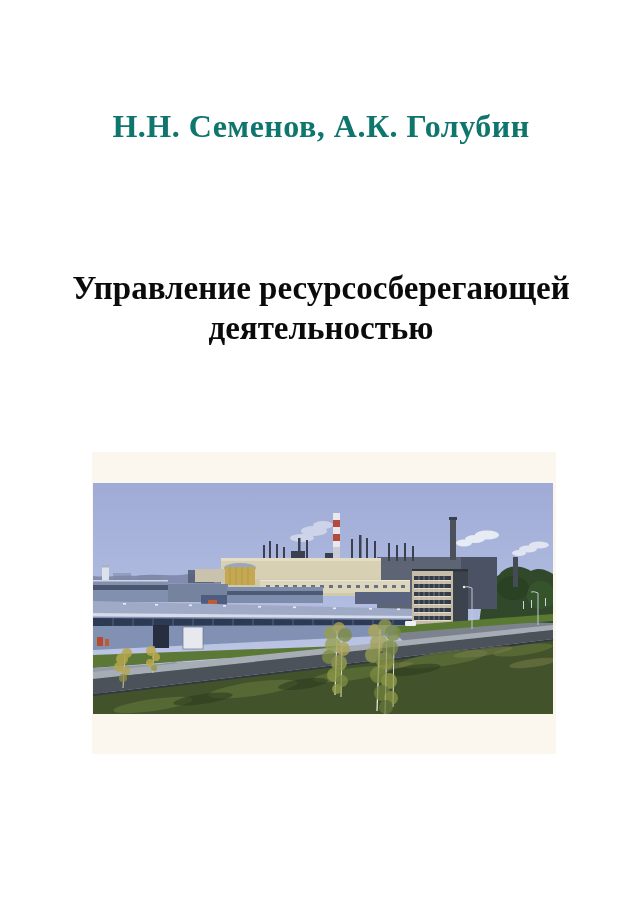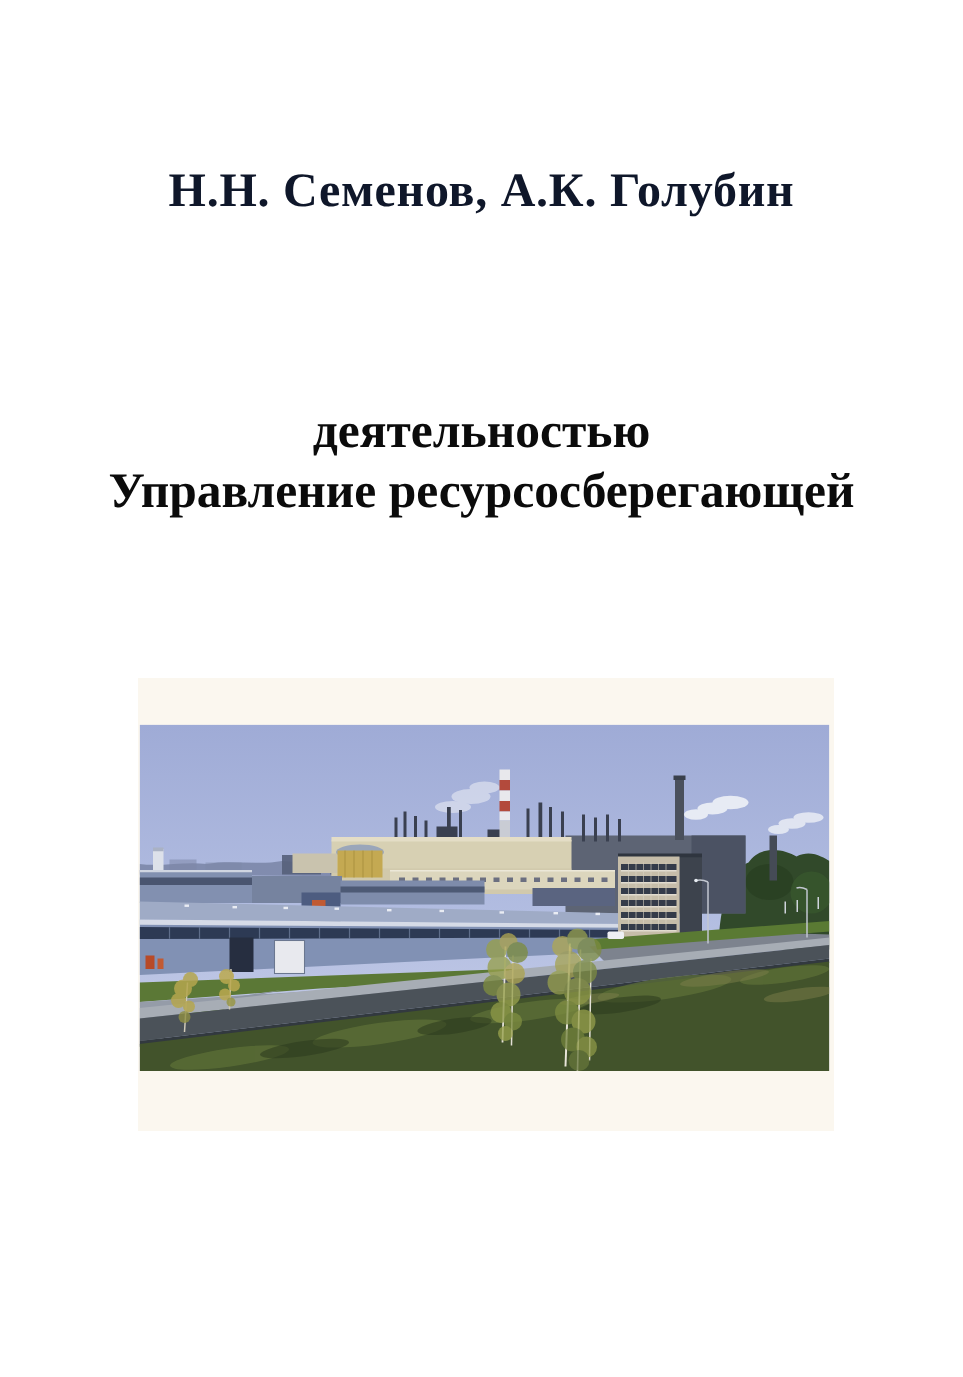--- a/index.html
+++ b/index.html
@@ -12,21 +12,21 @@
     font-family: "Liberation Serif", "DejaVu Serif", serif;
   }
   .authors {
     position: absolute;
     top: 108px;
     left: 0;
     width: 100%;
     text-align: center;
     font-weight: bold;
     font-size: 32px;
-    color: #0f172a;
+    color: #0f766e;
     letter-spacing: 0.5px;
   }
   .title {
     position: absolute;
     top: 268px;
     left: 0;
     width: 100%;
     text-align: center;
     font-weight: bold;
     font-size: 33px;
@@ -52,22 +52,22 @@
   .photo svg { display: block; }
 </style>
 </head>
 <body>
 
 <div class="page">
 
   <div class="authors">Н.Н. Семенов, А.К. Голубин</div>
 
   <div class="title">
+    <div>Управление ресурсосберегающей</div>
     <div>деятельностью</div>
-    <div>Управление ресурсосберегающей</div>
   </div>
 
   <div class="photo-frame">
     <div class="photo" role="img" aria-label="Панорама промышленного предприятия: бежевый производственный корпус с трубами, полосатая красно-белая труба, серое административное здание, синие складские корпуса, берёзы и травянистый склон под голубым небом">
       <svg width="460" height="231" viewBox="0 0 460 231" xmlns="http://www.w3.org/2000/svg">
         <defs>
           <linearGradient id="sky" x1="0" y1="0" x2="0" y2="1">
             <stop offset="0" stop-color="#9fabd6"></stop>
             <stop offset="0.55" stop-color="#b2bde1"></stop>
             <stop offset="1" stop-color="#c9cfe8"></stop>

